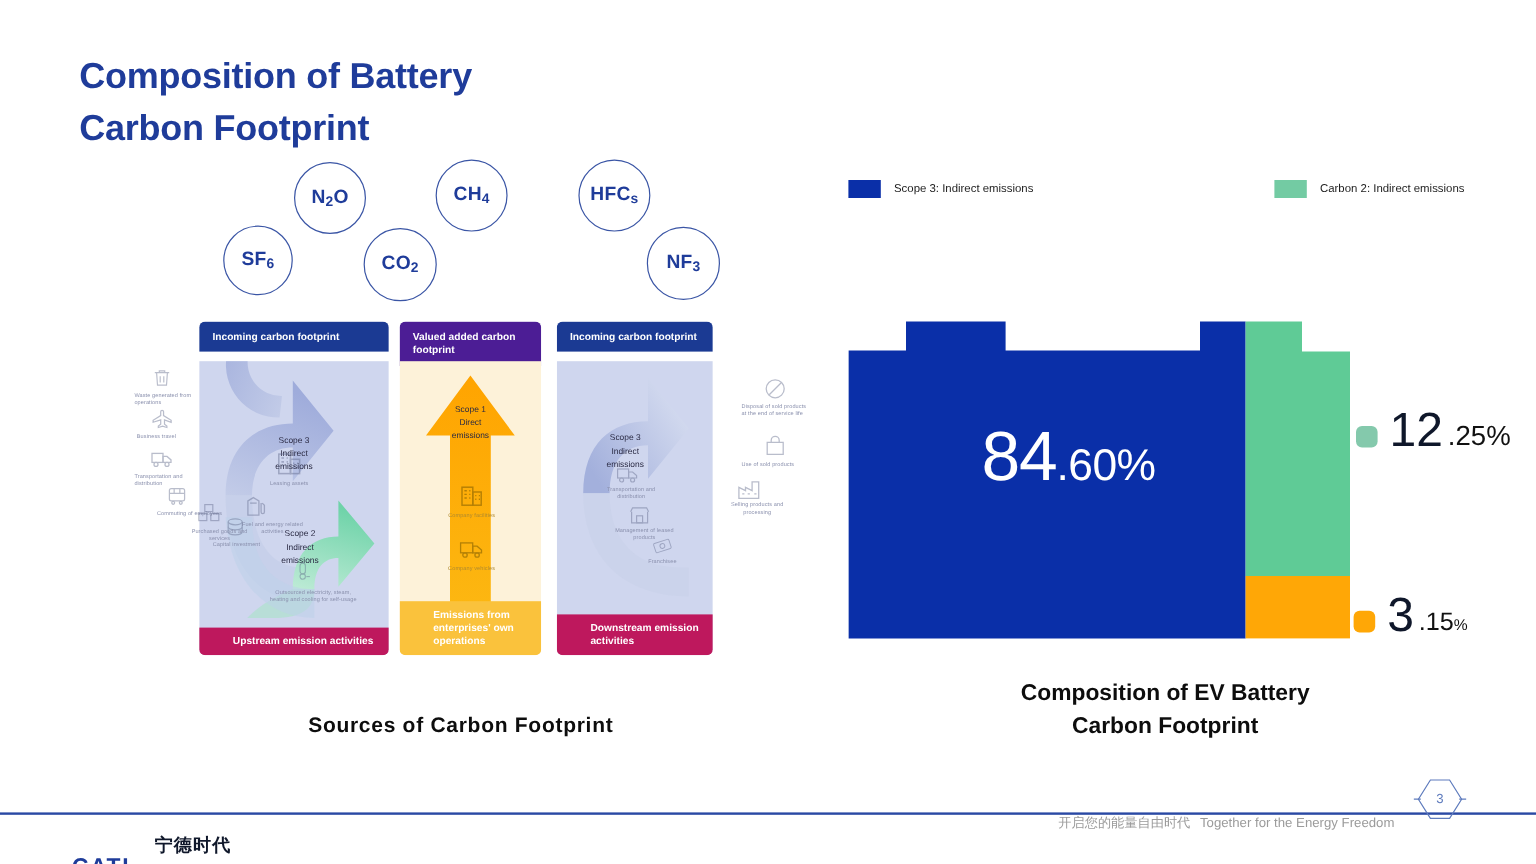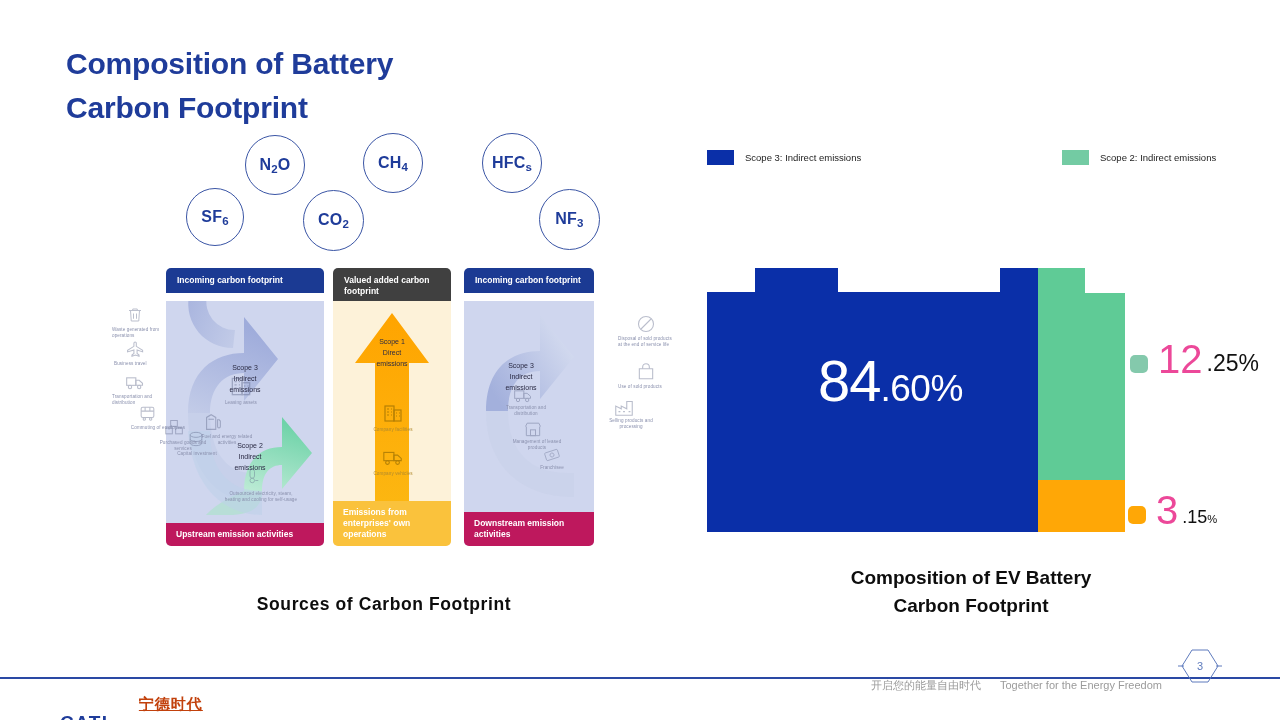--- a/index.html
+++ b/index.html
@@ -34,28 +34,28 @@
 
   
   .panel { position: absolute; border-radius: 5px; overflow: hidden; }
   .panel-head {
     color: #fff; font-size: 8.5px; font-weight: bold; line-height: 1.35;
     padding: 7px 0 7px 11px;
   }
   .panel-foot {
     position: absolute; left: 0; right: 0; bottom: 0;
     color: #fff; font-size: 8.5px; font-weight: bold; line-height: 1.3;
-    padding: 6px 0 6px 10px;
+    padding: 6px 0 6px 28px;
   }
   .panel-body { position: absolute; left:0; right:0; }
 
   .p-blue .panel-head { background: #1B3A93; }
   .p-blue .panel-body { background: #CFD6EE; }
   .p-blue .panel-foot { background: #be185d; }
-  .p-amber .panel-head { background: #404040; }
+  .p-amber .panel-head { background: #4c1d95; }
   .p-amber .panel-body { background: #FDF2D9; }
   .p-amber .panel-foot { background: #FAC23C; }
 
   .arrow-label {
     position: absolute; text-align: center; line-height: 1.55;
     font-size: 7px; color: #2A2A43; width: 100%;
   }
   .mini-txt {
     position: absolute; font-size: 4.6px; color: #8a90ad; line-height: 1.35;
     text-align: center; letter-spacing: .1px;
@@ -79,44 +79,44 @@
   .chart { position: absolute; left: 707px; top: 260px; width: 430px; height: 275px; }
   .big-value {
     position: absolute; left: 818px; top: 352px;
     font-size: 58px; color: #ffffff; font-weight: 400;
     letter-spacing: -1px; line-height: 1;
   }
   .big-value .frac { font-size: 37px; letter-spacing: -0.5px; }
 
   .side-label { position: absolute; display: flex; align-items: flex-end; }
   .side-dot { width: 18px; height: 18px; border-radius: 5px; margin-right: 10px; margin-bottom: 5px; }
-  .side-int { font-size: 40px; color: #ec4899; line-height: .92; font-weight: 400; }
+  .side-int { font-size: 40px; color: #0f172a; line-height: .92; font-weight: 400; }
   .side-frac { font-size: 23px; color: #111; line-height: 1; margin-left: 4px; margin-bottom: 3px; margin-top: 28px; }
-  .side-frac.sm { font-size: 18px; }
+  .side-frac.sm { font-size: 21px; }
   .side-frac .pc { font-size: .62em; }
 
   .caption-right {
     position: absolute; left: 812px; top: 564px; width: 318px;
     text-align: center; font-size: 19px; font-weight: bold; color: #0d0d0d;
     line-height: 1.45;
   }
 
   
   .footer-rule {
     position: absolute; left: 0; right: 0; top: 677px; height: 2px; background: #2A49A4;
   }
   .logo { position: absolute; left: 60px; top: 674px; display: flex; align-items: center; }
   .logo-catl {
     font-size: 19px; font-weight: bold; color: #1F3C9A; letter-spacing: 1.4px;
     font-family: "Liberation Sans", sans-serif;
     margin-top: 38px;
   }
-  .logo-cn { font-size: 15px; font-weight: bold; color: #c2410c; margin-left: 24px; letter-spacing: 1px; text-decoration: underline; }
+  .logo-cn { font-size: 15px; font-weight: bold; color: #0f172a; margin-left: 14px; letter-spacing: 1px; }
   .tagline { position: absolute; right: 118px; top: 678px; font-size: 11px; color: #9b9b9b; white-space: nowrap; }
-  .tagline .en { margin-left: 16px; }
+  .tagline .en { margin-left: 5px; }
   .pagenum { position: absolute; left: 1178px; top: 646px; width: 44px; height: 40px; }
   .pagenum .num {
     position: absolute; left: 0; top: 0; width: 44px; height: 40px;
     display: flex; align-items: center; justify-content: center;
     font-size: 11px; color: #5e7bbd;
   }
 </style>
 </head>
 <body>
 
@@ -336,21 +336,21 @@
 
   <div class="caption-left">Sources  of Carbon  Footprint</div>
 
   <div class="legend">
     <div class="legend-item" style="left:0px;top:0px;">
       <span class="legend-swatch" style="background:#0A2FA8;"></span>
       <span class="legend-label">Scope 3: Indirect emissions</span>
     </div>
     <div class="legend-item" style="left:355px;top:0px;">
       <span class="legend-swatch" style="background:#73CBA3;"></span>
-      <span class="legend-label">Scope 2: Indirect emissions</span>
+      <span class="legend-label">Carbon 2: Indirect emissions</span>
     </div>
 
   </div>
 
   <svg class="chart" viewBox="0 0 430 275">
 
     <path d="M0 32 L48 32 L48 8 L131 8 L131 32 L293 32 L293 8 L331 8 L331 272 L0 272 Z" fill="#0A2FA8"></path>
 
     <path d="M331 8 L378 8 L378 33 L418 33 L418 220 L331 220 Z" fill="#5FCB96"></path>
 

